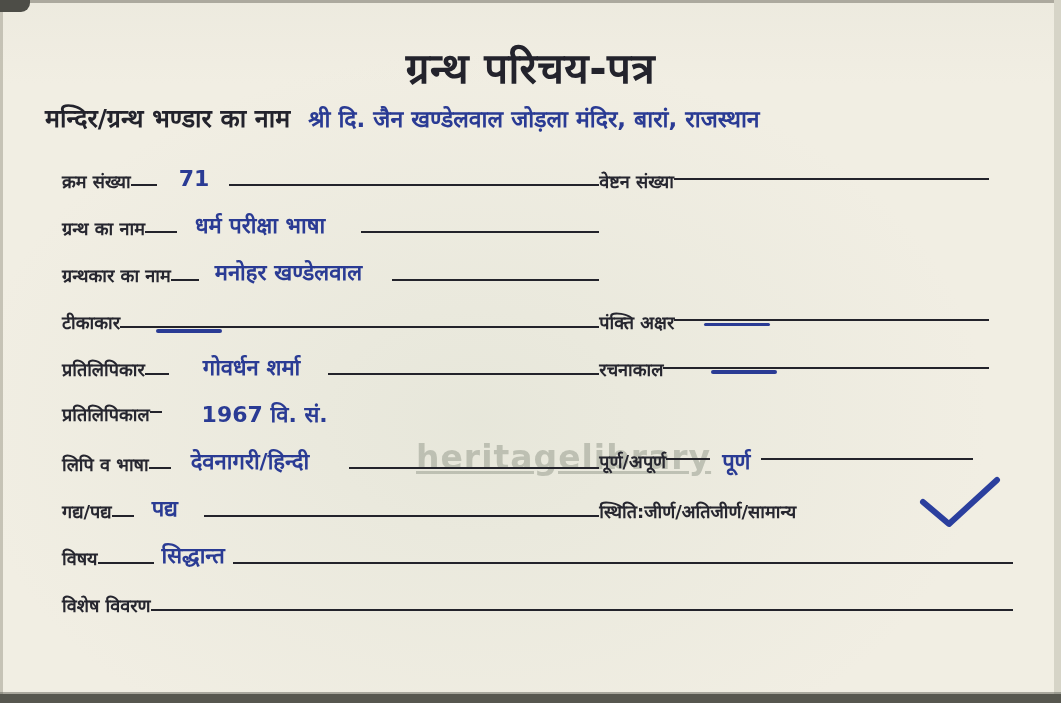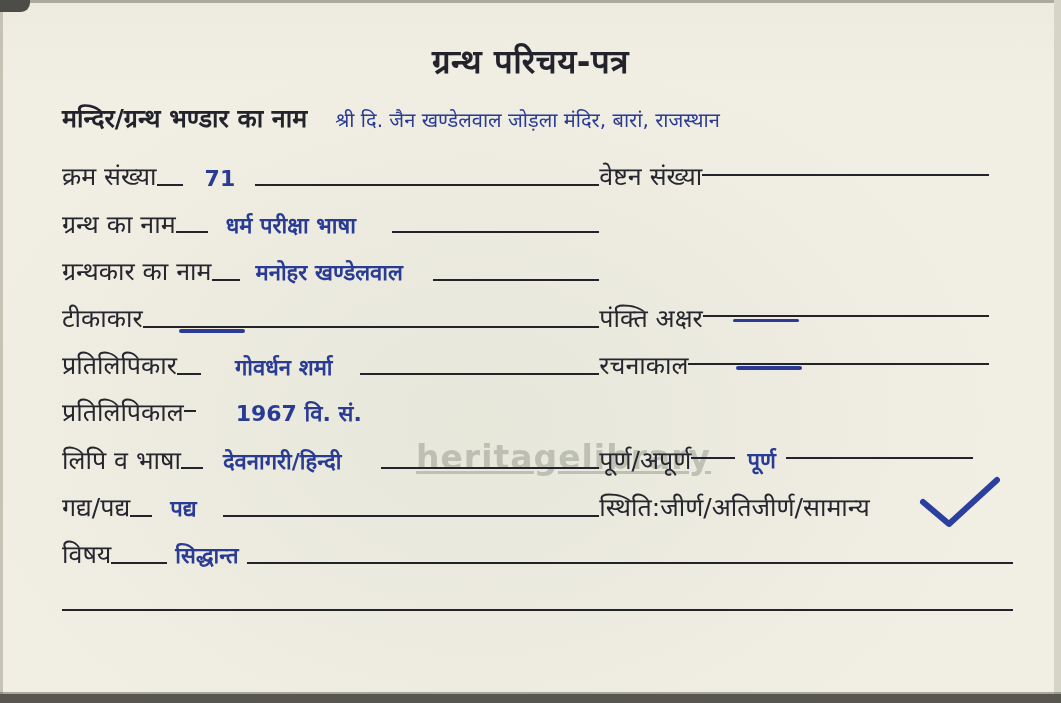--- a/index.html
+++ b/index.html
@@ -12,33 +12,33 @@
   }
   
   .edge-top{position:absolute;top:0;left:0;width:100%;height:3px;background:#9b998d;opacity:.8;}
   .edge-left{position:absolute;top:0;left:0;width:3px;height:100%;background:#b3b1a3;opacity:.7;}
   .edge-right{position:absolute;top:0;right:0;width:7px;height:100%;background:#d6d4c7;}
   .edge-bottom{position:absolute;bottom:0;left:0;width:100%;height:9px;background:#57574f;box-shadow:0 -2px 0 rgba(110,110,100,.55);}
   .corner-tl{position:absolute;top:0;left:0;width:30px;height:12px;background:#4d4d47;border-bottom-right-radius:9px;}
 
   .title{
     position:absolute;top:38px;left:0;width:100%;text-align:center;
-    font-size:33px;font-weight:700;color:#23232c;letter-spacing:.5px;z-index:2;
+    font-size:42px;font-weight:700;color:#23232c;letter-spacing:.5px;z-index:2;
   }
   .header-row{
-    position:absolute;top:100px;left:62px;right:16px;display:flex;align-items:baseline;z-index:2;white-space:nowrap;
+    position:absolute;top:100px;left:45px;right:16px;display:flex;align-items:baseline;z-index:2;white-space:nowrap;gap:6px;
   }
   .header-row .hlabel{font-size:25px;font-weight:700;color:#23232c;}
-  .header-row .hvalue{font-size:20px;font-weight:400;color:#2a3b94;margin-left:28px;}
+  .header-row .hvalue{font-size:23px;font-weight:700;color:#2a3b94;margin-left:12px;}
 
   .fields{position:absolute;top:150px;left:62px;right:48px;z-index:2;}
   .frow{display:flex;height:47.2px;align-items:flex-end;}
   .left-half{flex:0 0 56.5%;display:flex;align-items:flex-end;min-width:0;}
   .right-half{flex:1;display:flex;align-items:center;min-width:0;position:relative;}
-  .flabel{font-size:25px;font-weight:400;color:#26262f;white-space:nowrap;line-height:1.15;padding-bottom:5px;}
+  .flabel{font-size:18px;font-weight:700;color:#26262f;white-space:nowrap;line-height:1.15;padding-bottom:5px;}
   .fvalue{font-size:22px;font-weight:700;color:#2a3b94;white-space:nowrap;line-height:1.15;padding-bottom:6px;}
   .rule{border-bottom:2.5px solid #23232b;margin-bottom:11px;position:relative;}
   .grow{flex:1 1 auto;}
   .gap{flex:0 0 auto;}
   .blank-dash{position:absolute;bottom:-7px;width:66px;height:3.5px;background:#2a3b94;border-radius:2px;}
   .check{position:absolute;right:12px;bottom:0px;width:82px;height:52px;}
   .watermark{
     position:absolute;left:416px;top:438px;z-index:1;
     font-size:33px;font-weight:700;letter-spacing:1px;color:#9ba092;opacity:.55;white-space:nowrap;text-decoration:underline;
   }
@@ -189,17 +189,18 @@
     <div class="frow">
       <span class="flabel">विषय</span>
       <div class="rule w56"></div>
       <div class="gap g8"></div>
       <span class="fvalue">सिद्धान्त</span>
       <div class="gap g8"></div>
       <div class="rule grow"></div>
     </div>
 
     <div class="frow">
+      <span class="flabel">विशेष विवरण</span>
       <div class="rule grow"></div>
     </div>
 
   </div>
 </div>
 
 </body></html>

